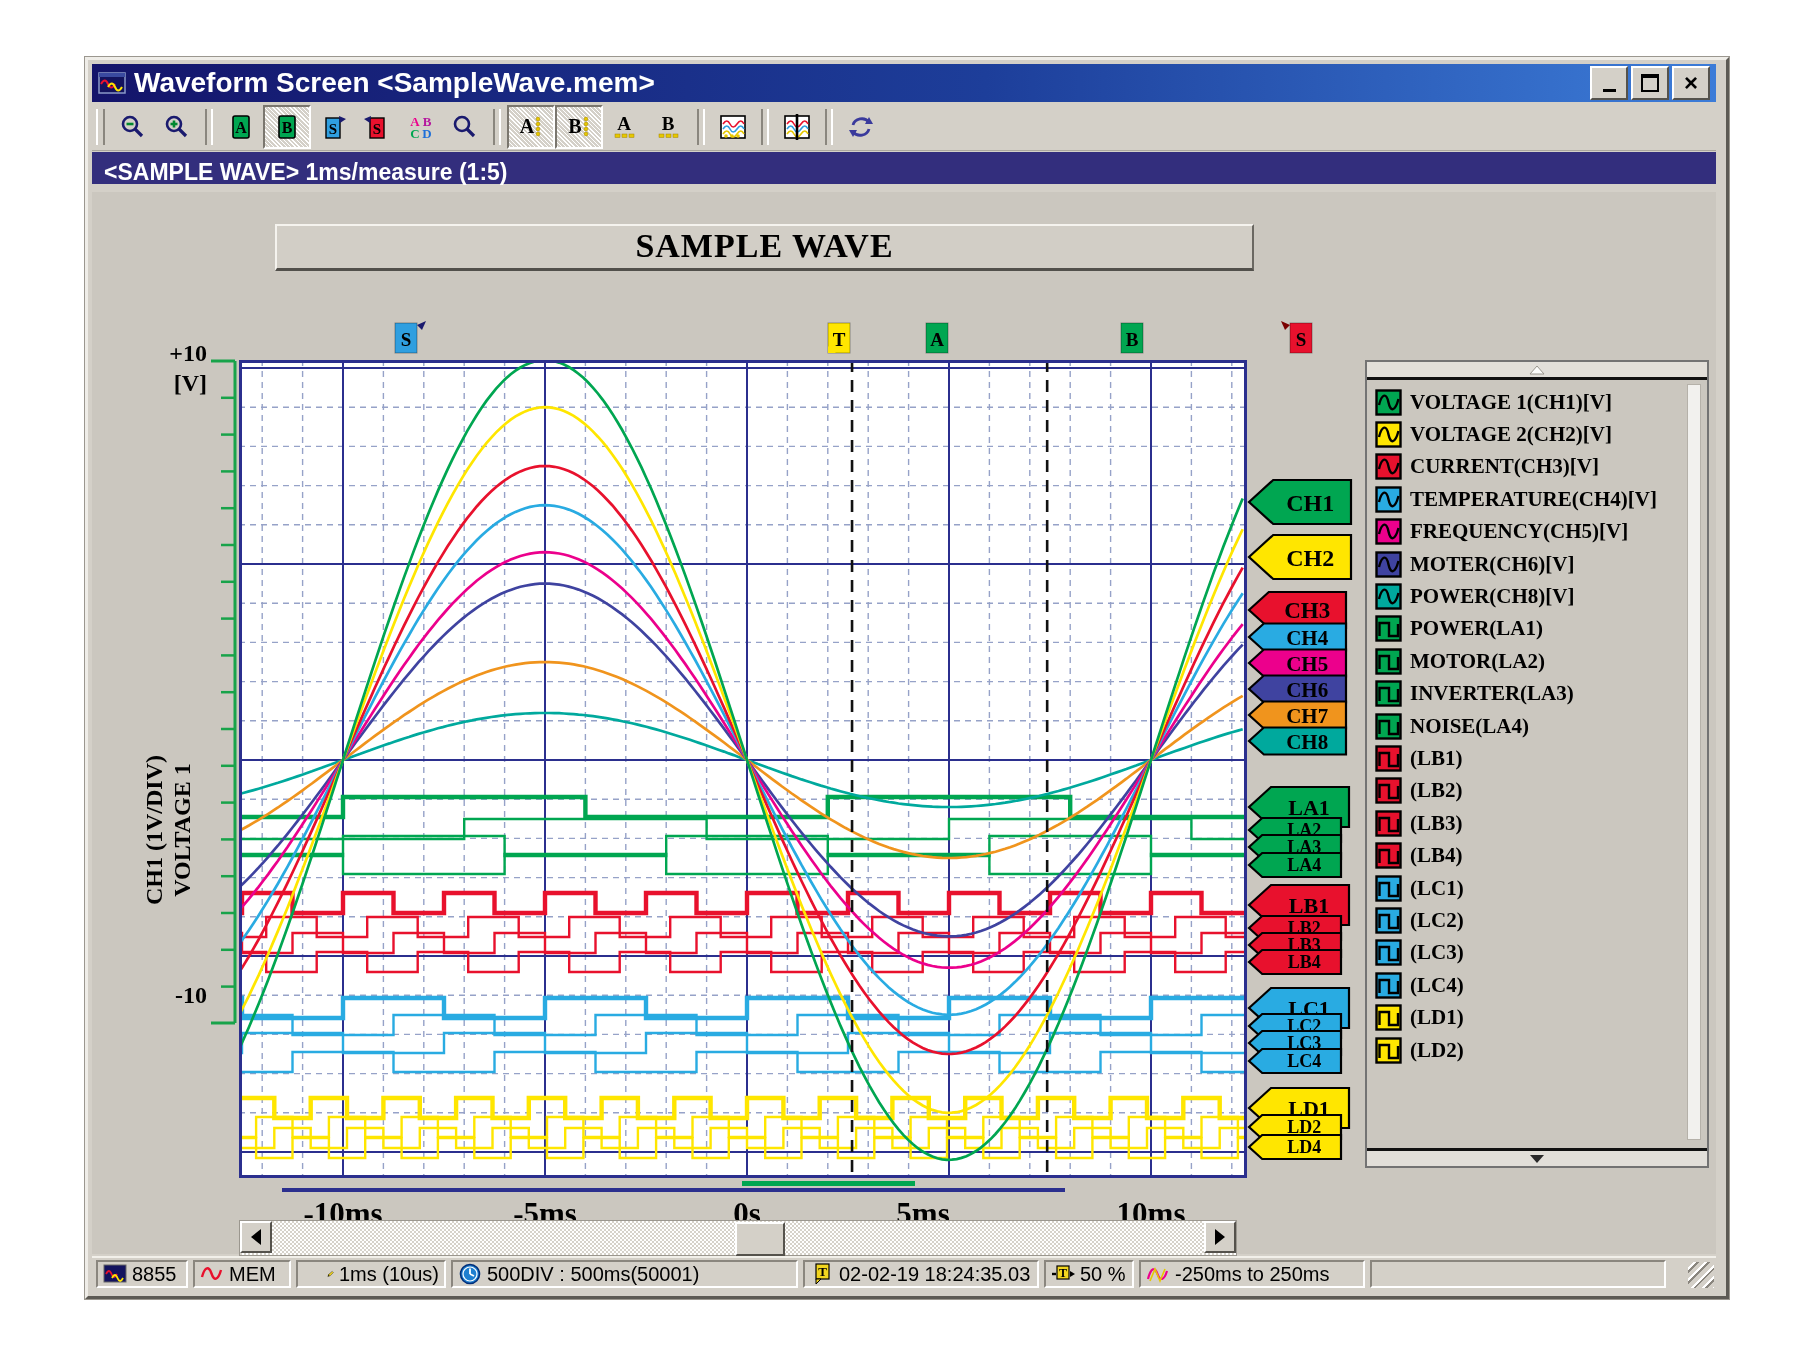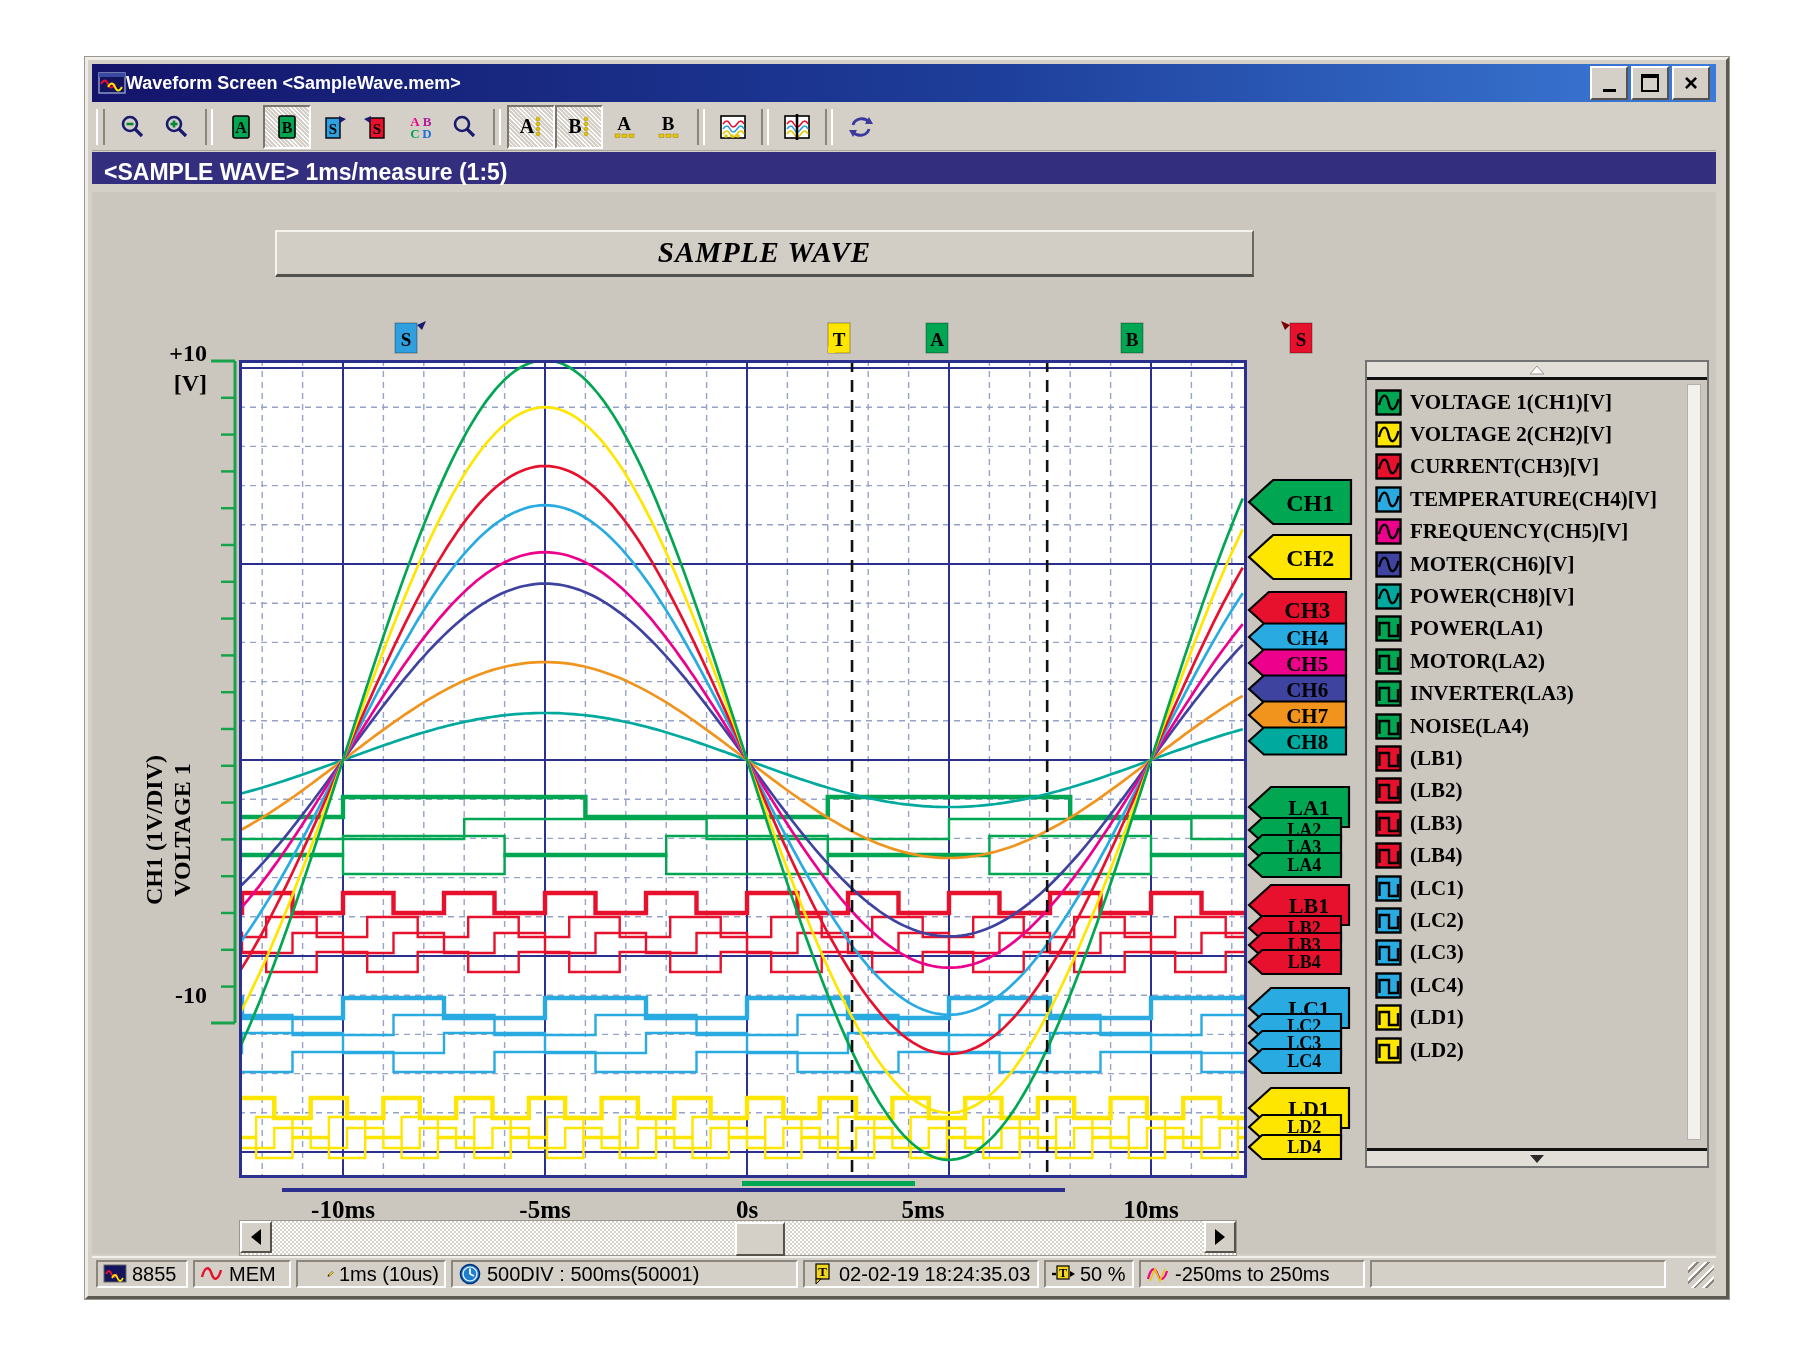--- a/index.html
+++ b/index.html
@@ -6,38 +6,38 @@
   #page{position:relative;width:1800px;height:1350px;background:#fff;overflow:hidden;
         font-family:"Liberation Sans",sans-serif;}
   .abs{position:absolute;}
   .window{left:85px;top:57px;width:1638px;height:1236px;background:#d4d0c8;
     border-top:3px solid #efede8;border-left:3px solid #efede8;
     border-right:3px solid #5d5a54;border-bottom:3px solid #5d5a54;
     box-shadow:0 0 0 1px #9b978f;}
   .titlebar{left:4px;top:4px;width:1624px;height:38px;
     background:linear-gradient(90deg,#14146a 0%,#1d3e9a 55%,#3c7cd8 100%);
     display:flex;align-items:center;color:#fff;}
-  .title-text{font-weight:bold;font-size:18px;white-space:nowrap;}
+  .title-text{font-weight:bold;font-size:28px;margin-left:8px;white-space:nowrap;}
   .tb-btns{margin-left:auto;margin-right:6px;display:flex;gap:3px;}
   .tbtn{width:34px;height:30px;background:#d4d0c8;border-top:2px solid #fff;border-left:2px solid #fff;
     border-right:2px solid #55524c;border-bottom:2px solid #55524c;display:flex;align-items:center;justify-content:center;}
   .toolbar{left:4px;top:44px;width:1624px;height:46px;background:#d4d0c8;display:flex;align-items:center;
     border-bottom:1px solid #aaa69e;}
   .tb-handle{width:5px;height:36px;margin:0 6px 0 4px;border-left:2px solid #fff;border-right:2px solid #8a867e;}
   .tool{width:44px;height:40px;display:flex;align-items:center;justify-content:center;background:#d4d0c8;}
   .tool.toggled{border-top:2px solid #7a766e;border-left:2px solid #7a766e;border-right:2px solid #fff;border-bottom:2px solid #fff;
     background-image:repeating-linear-gradient(45deg,#fff 0 1px,#d4d0c8 1px 3px);}
   .tsep{width:4px;height:36px;margin:0 6px;border-left:2px solid #8a867e;border-right:2px solid #fff;}
   .subheader{left:4px;top:92px;width:1624px;height:32px;background:#332e7d;color:#fff;
     font-weight:bold;font-size:23px;line-height:40px;padding-left:12px;box-sizing:border-box;}
   .canvas{left:4px;top:132px;width:1624px;height:1062px;background:#cbc7bf;overflow:visible;}
   .serifB{font-family:"Liberation Serif",serif;font-weight:bold;color:#000;}
-  .titlebox{left:183px;top:38px;width:975px;height:42px;background:#d2cec6;
+  .titlebox{left:183px;top:32px;width:975px;height:42px;background:#d2cec6;
     border-top:2px solid #f5f3ee;border-left:2px solid #f5f3ee;border-right:2px solid #6b6862;border-bottom:3px solid #52504b;
-    text-align:center;font-size:29px;line-height:40px;letter-spacing:1px;font-style:italic;}
+    text-align:center;font-size:34px;line-height:40px;letter-spacing:1px;}
   .statusbar{left:4px;top:1196px;width:1624px;height:34px;background:#d4d0c8;display:flex;align-items:center;
     gap:5px;padding-left:4px;box-sizing:border-box;border-top:2px solid #f2f0ea;}
   .seg{height:28px;display:flex;align-items:center;gap:5px;padding:0 5px;box-sizing:border-box;
     border-top:2px solid #8a867e;border-left:2px solid #8a867e;border-right:2px solid #fff;border-bottom:2px solid #fff;
     font-size:20px;color:#000;white-space:nowrap;overflow:hidden;}
   .grip{position:absolute;right:2px;bottom:2px;width:26px;height:26px;
     background:repeating-linear-gradient(135deg,#d4d0c8 0 4px,#fff 4px 6px,#8a867e 6px 8px);}
   .hscroll{left:147px;top:1028px;width:996px;height:34px;
     background-image:repeating-conic-gradient(#fff 0 25%,#d6d2ca 0 50%);background-size:4px 4px;
     border:1px solid #9b978f;display:flex;}
@@ -46,21 +46,21 @@
     display:flex;align-items:center;justify-content:center;}
   .thumb{position:absolute;left:495px;top:1px;width:46px;height:30px;background:#d4d0c8;
     border-top:2px solid #fff;border-left:2px solid #fff;border-right:2px solid #55524c;border-bottom:2px solid #55524c;}
   .legend{left:1273px;top:168px;width:344px;height:808px;background:#cbc7bf;border:2px solid #737373;box-sizing:border-box;}
   .leg-strip{position:relative;height:15px;background:#e2dfd9;display:flex;align-items:center;justify-content:center;}
   .leg-div{height:3px;background:#111;}
   .leg-list{position:absolute;left:8px;top:24px;right:26px;bottom:28px;display:flex;flex-direction:column;}
   .leg-item{display:flex;align-items:center;gap:8px;height:32.4px;}
   .leg-label{font-family:"Liberation Serif",serif;font-weight:bold;font-size:21px;color:#000;white-space:nowrap;}
   .leg-track{position:absolute;right:6px;top:22px;bottom:26px;width:12px;background:#f2f1ee;border:1px solid #b5b1a9;}
-  .xlab{position:absolute;top:1004px;transform:translateX(-50%);font-size:25px;}
+  .xlab{position:absolute;top:1004px;transform:translateX(-50%);font-size:31px;}
   .ylab{position:absolute;text-align:right;width:60px;font-size:24px;}
   .ytitle{position:absolute;left:-77px;top:608px;width:310px;height:60px;transform:rotate(-90deg);
     text-align:center;font-size:24px;line-height:28px;white-space:nowrap;}
   svg text{font-family:"Liberation Serif",serif;font-weight:bold;}
 </style>
 </head>
 <body>
 
 <div id="page">
   <div class="abs window">

